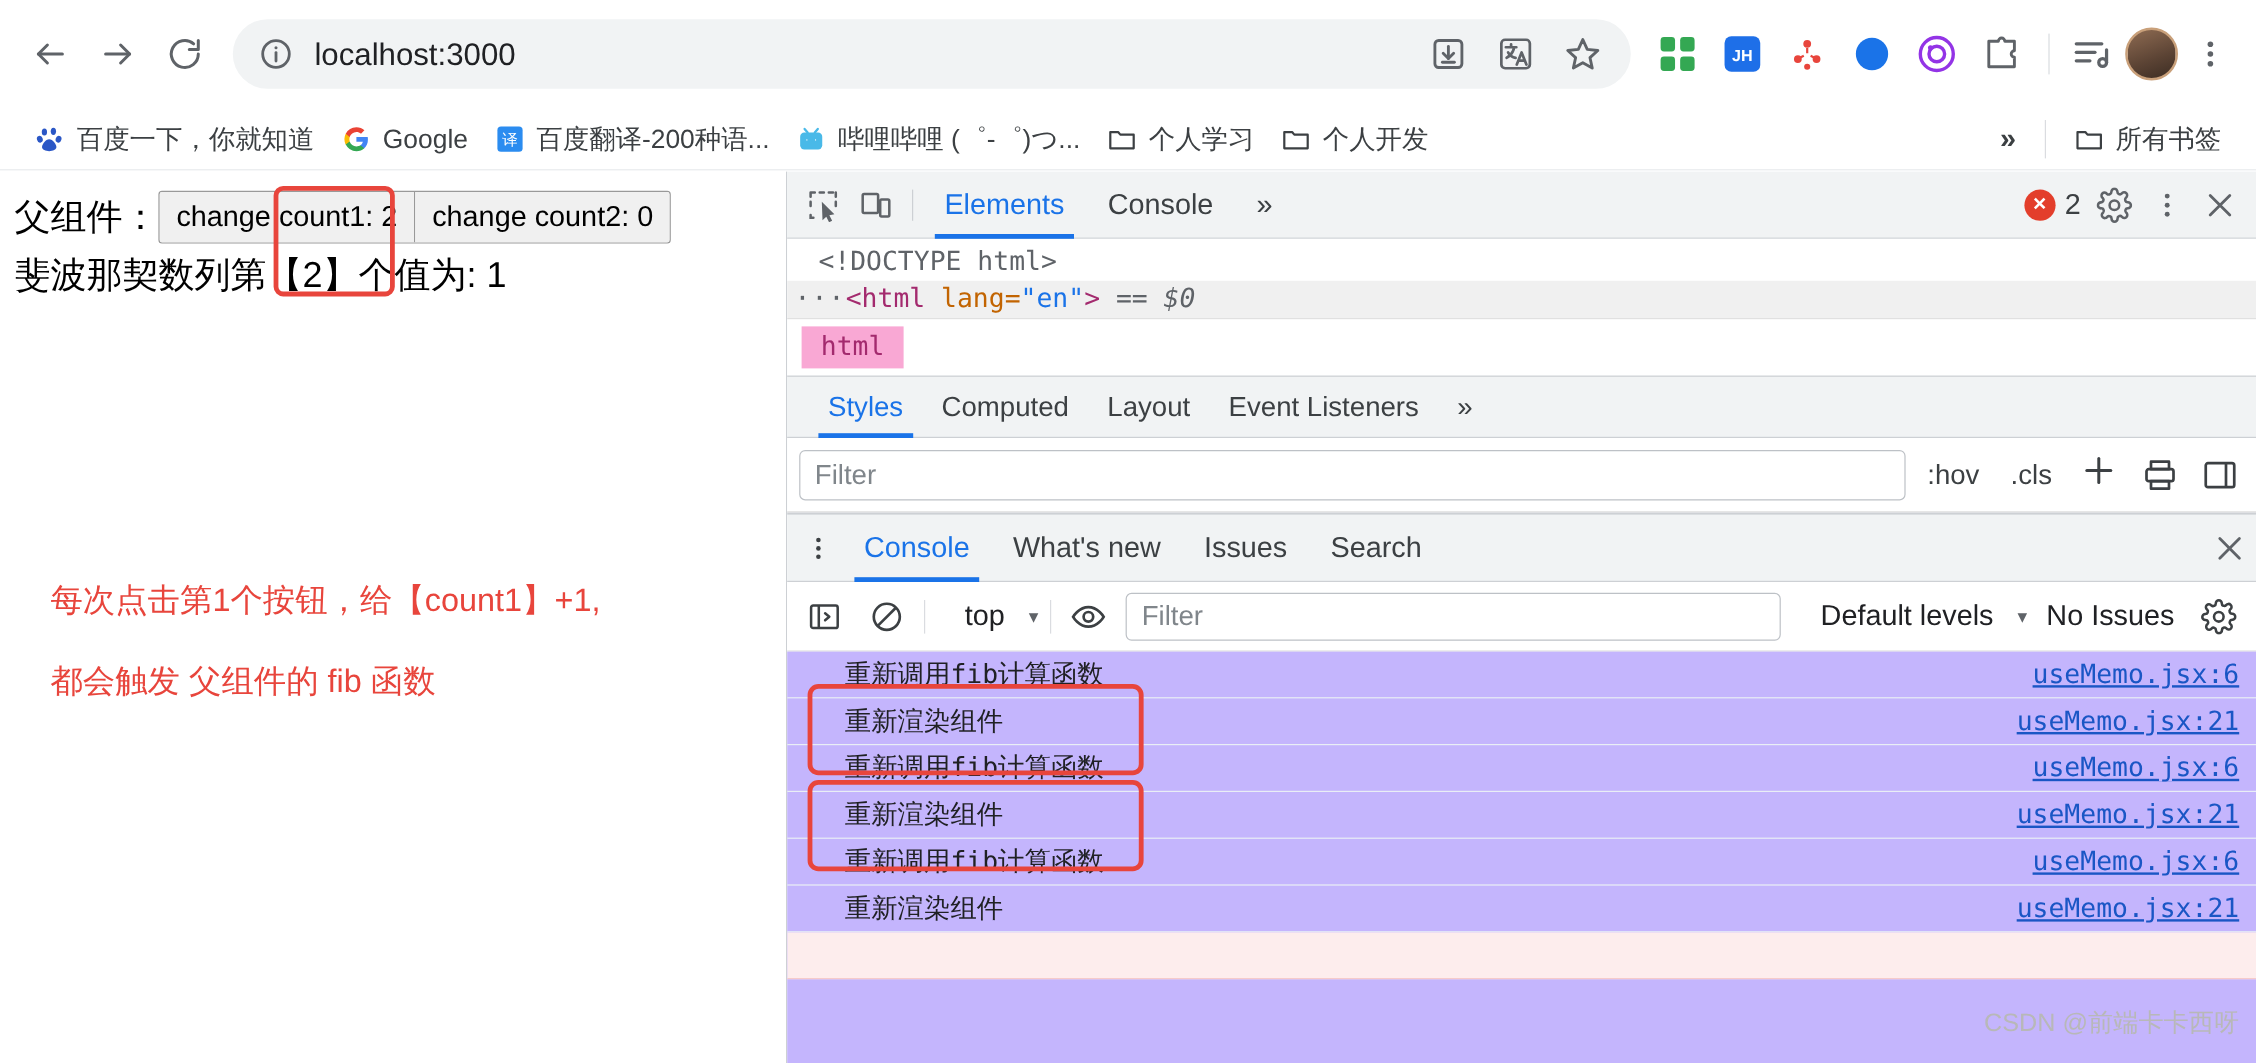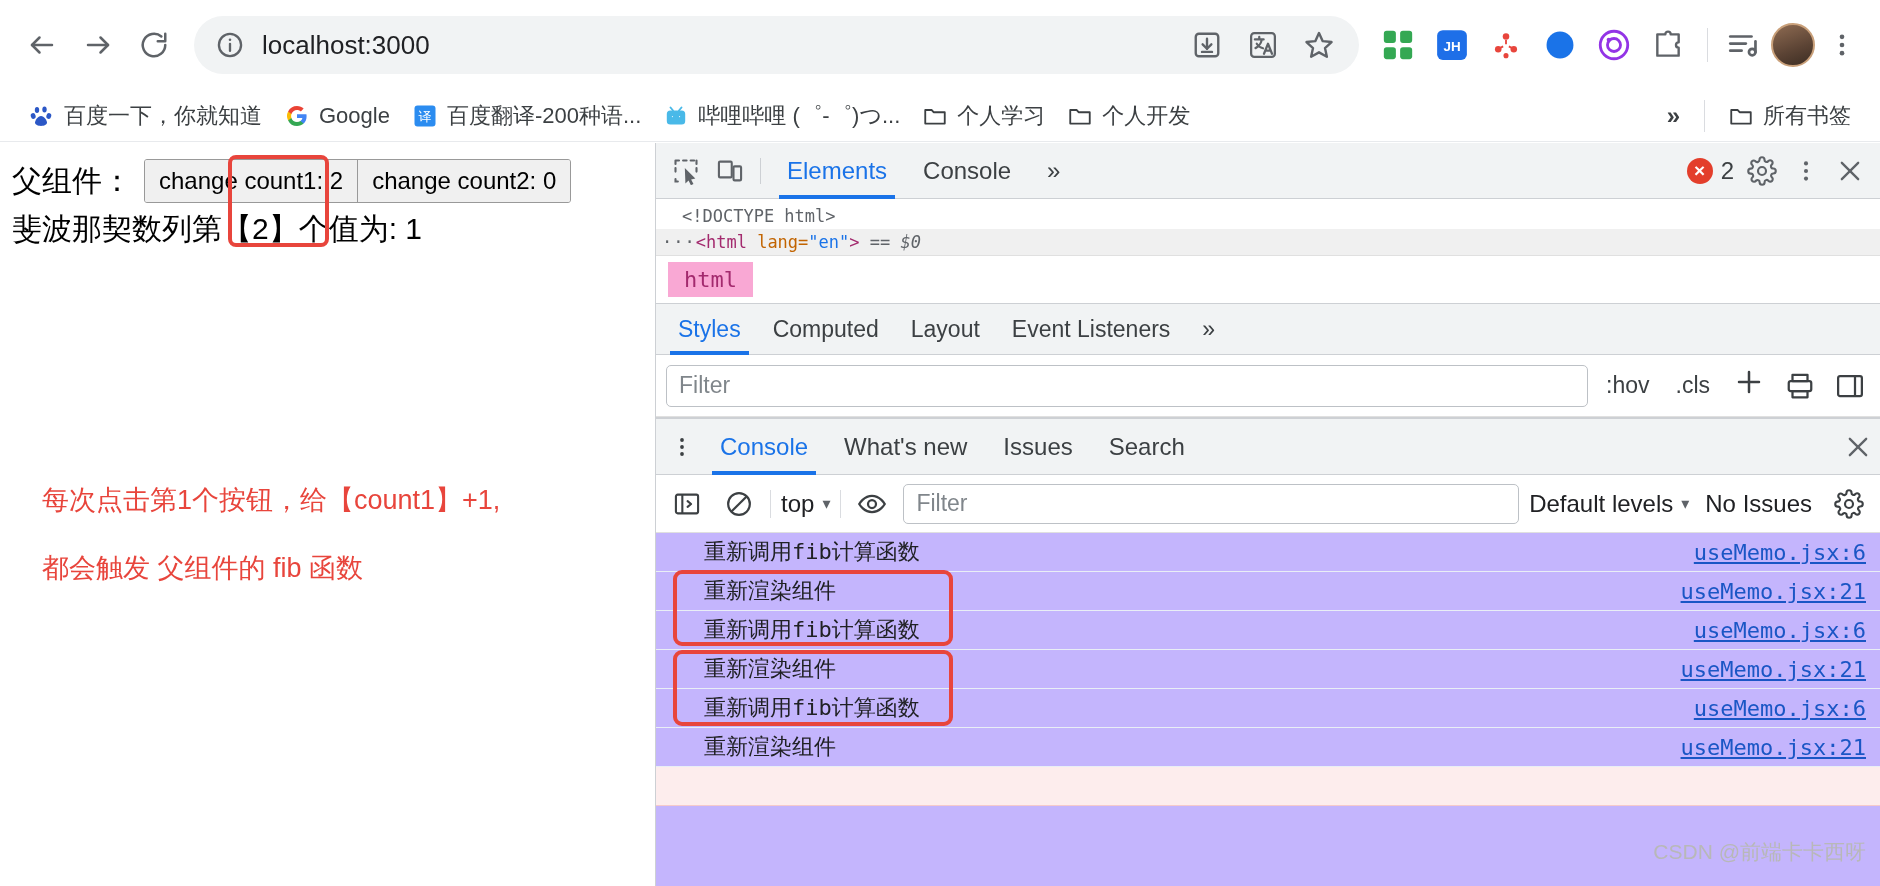--- a/index.html
+++ b/index.html
@@ -77,21 +77,21 @@
   }
   .devtools {
     flex:1 1 auto; border-left:1px solid #cdd0d4; display:flex; flex-direction:column;
     background:#fff; min-width:0; position:relative;
   }
 
   
   .pc-line1 { display:flex; align-items:center; font-size:30px; color:#000; }
   .pc-label { white-space:nowrap; }
   .pc-btns {
-    margin-left:12px; border:1px solid #999; background:#f0f0f0;
+    margin-left:0; border:1px solid #999; background:#f0f0f0;
     display:flex; align-items:stretch; border-radius:3px; overflow:hidden;
   }
   .pc-btn {
     font-size:24px; padding:7px 14px; background:#f0f0f0; color:#000;
     border-right:1px solid #999; white-space:nowrap;
     font-family:"Liberation Sans", sans-serif;
   }
   .pc-btn:last-child { border-right:none; }
   .pc-line2 { font-size:30px; color:#000; margin-top:6px; white-space:nowrap; }
 
@@ -128,21 +128,21 @@
   .err-badge { display:flex; align-items:center; gap:8px; font-size:24px; color:#3c4043; padding-right:6px;}
   .err-circle {
     width:26px;height:26px;border-radius:50%;background:#e33e2b;color:#fff;
     font-size:19px;display:flex;align-items:center;justify-content:center;font-weight:bold;
   }
 
   
   .dom-tree { flex:0 0 auto; padding:4px 0 0 0; background:#fff; }
   .dom-row {
     font-family:"DejaVu Sans Mono","Liberation Mono",monospace;
-    font-size:17px; padding:3px 0 3px 26px; color:#5f6368; white-space:nowrap;
+    font-size:22px; padding:3px 0 3px 26px; color:#5f6368; white-space:nowrap;
   }
   .dom-row.sel { background:#f0f0f0; padding-left:6px; }
   .dots { color:#5f6368; letter-spacing:1px; }
   .tag { color:#a32a6e; }
   .attr-n { color:#c26401; }
   .attr-v { color:#1a73e8; }
   .dollar { color:#5f6368; font-style:italic; }
 
   
   .crumbs {
@@ -151,21 +151,21 @@
   }
   .crumb {
     font-size:22px; color:#a32a6e; background:#f9a8d4; padding:5px 16px;
     font-family:"DejaVu Sans Mono","Liberation Mono",monospace;
   }
 
   
   .styles-bar {
     height:52px; background:#f1f3f4; display:flex; align-items:center;
     border-top:1px solid #cdd0d4; border-bottom:1px solid #cdd0d4;
-    padding-left:6px; flex:0 0 auto;
+    padding-left:18px; flex:0 0 auto;
   }
   .st-tab {
     font-size:23px; color:#3c4043; padding:0 16px; height:52px;
     display:flex; align-items:center; position:relative; white-space:nowrap;
   }
   .st-tab.active { color:#1a73e8; }
   .st-tab.active::after {
     content:''; position:absolute; left:8px; right:8px; bottom:0; height:4px; background:#1a73e8;
   }
 
@@ -205,21 +205,21 @@
   .dr-tab.active::after {
     content:'';position:absolute;left:10px;right:10px;bottom:0;height:4px;background:#1a73e8;
   }
   .console-toolbar {
     height:58px; display:flex; align-items:center; gap:10px; padding:0 10px;
     flex:0 0 auto; background:#fff; border-bottom:1px solid #e0e0e0;
   }
   .ct-ico { width:42px;height:42px;display:flex;align-items:center;justify-content:center;color:#3c4043;}
   .ct-sep { width:1px;height:28px;background:#dadce0; }
   .ct-select {
-    font-size:24px;color:#202124;display:flex;align-items:center;gap:8px;white-space:nowrap;
+    font-size:24px;color:#202124;display:flex;align-items:center;gap:20px;white-space:nowrap;margin-left:23px;
   }
   .caret { font-size:16px; color:#5f6368; }
   .console-filter {
     flex:1 1 auto; height:40px; border:1px solid #bdc1c6; border-radius:5px;
     font-size:23px; color:#5f6368; padding:0 12px; min-width:60px;
     font-family:"Liberation Sans",sans-serif; background:#fff;
   }
   .console-filter::placeholder { color:#80868b; }
   .no-issues { font-size:24px; color:#202124; white-space:nowrap; padding:0 6px;}
 

